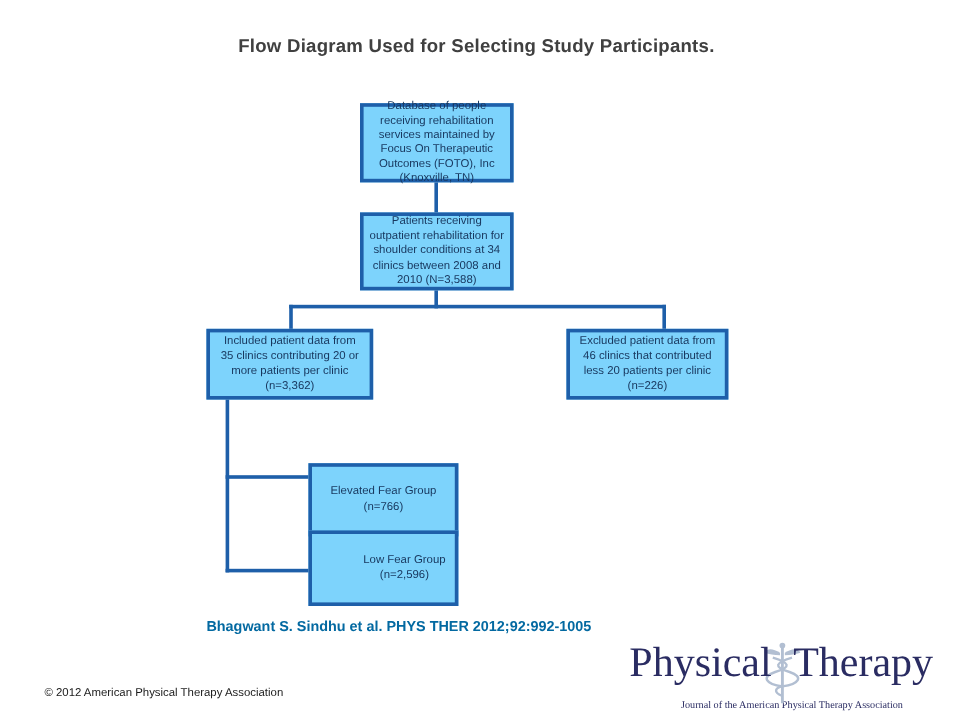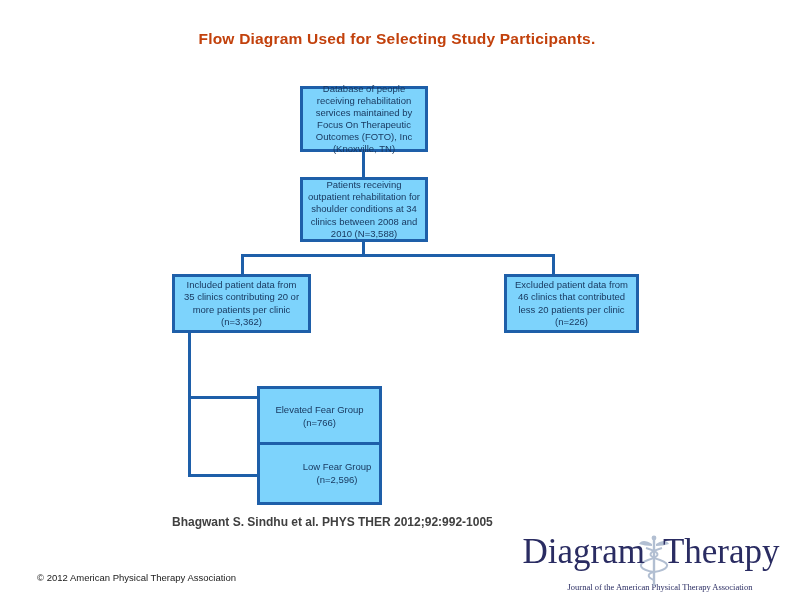--- a/index.html
+++ b/index.html
@@ -13,58 +13,58 @@
     font-family: "Liberation Sans", sans-serif;
   }
   .title {
     position: absolute;
     top: 30px;
     left: 0;
     width: 100%;
     text-align: center;
     font-size: 15.5px;
     font-weight: bold;
-    color: #c2410c;
+    color: #404040;
     letter-spacing: 0.2px;
   }
   .flow-box {
     position: absolute;
     border: 3px solid #1e5fa9;
     background: #7dd3fc;
     color: #17365d;
     font-size: 9.5px;
     line-height: 1.28;
     text-align: center;
     display: flex;
     align-items: center;
     justify-content: center;
     padding: 3px 5px;
   }
   .box-database  { left: 300px; top:  86px; width: 128px; height: 66px; }
   .box-patients  { left: 300px; top: 177px; width: 128px; height: 65px; }
   .box-included  { left: 172px; top: 274px; width: 139px; height: 59px; }
-  .box-excluded  { left: 504px; top: 274px; width: 135px; height: 59px; }
+  .box-excluded  { left: 472px; top: 274px; width: 135px; height: 59px; }
   .box-elevated  { left: 257px; top: 386px; width: 125px; height: 61px; }
   .box-lowfear   { left: 257px; top: 442px; width: 125px; height: 63px; padding-left: 40px; }
   .connector { position: absolute; background: #1e5fa9; }
   .c1 { left: 362px; top: 152px; width: 3px;   height: 25px; }
   .c2 { left: 362px; top: 242px; width: 3px;   height: 15px; }
   .h1 { left: 241px; top: 254px; width: 314px; height: 3px;  }
   .c3 { left: 241px; top: 254px; width: 3px;   height: 20px; }
   .c4 { left: 552px; top: 254px; width: 3px;   height: 20px; }
   .c5 { left: 188px; top: 333px; width: 3px;   height: 144px;}
   .h2 { left: 188px; top: 396px; width: 69px;  height: 3px;  }
   .h3 { left: 188px; top: 474px; width: 69px;  height: 3px;  }
   .citation {
     position: absolute;
     left: 172px;
     top: 515px;
     font-size: 12px;
     font-weight: bold;
-    color: #404040;
+    color: #0369a1;
   }
   .copyright {
     position: absolute;
     left: 37px;
     top: 572px;
     font-size: 9.5px;
     color: #1a1a1a;
   }
   .logo {
     position: absolute;
@@ -137,21 +137,21 @@
   <div class="connector c5"></div>
   <div class="connector h2"></div>
   <div class="connector h3"></div>
 
   <div class="citation">Bhagwant S. Sindhu et al. PHYS THER 2012;92:992-1005</div>
 
   <div class="copyright">© 2012 American Physical Therapy Association</div>
 
   <div class="logo">
     <div class="logo-row">
-      <span class="logo-word">Diagram</span>
+      <span class="logo-word">Physical</span>
       <span class="logo-icon">
         <svg width="32" height="54" viewBox="0 0 32 54" fill="none" xmlns="http://www.w3.org/2000/svg">
 
           <line x1="16" y1="6" x2="16" y2="52" stroke="#b2bfd2" stroke-width="2.4"></line>
           <circle cx="16" cy="4" r="2.4" fill="#b2bfd2"></circle>
 
           <path d="M14 10 C8 6, 3 6, 1 10 C5 11, 9 12, 14 12 Z" fill="#b2bfd2"></path>
           <path d="M18 10 C24 6, 29 6, 31 10 C27 11, 23 12, 18 12 Z" fill="#b2bfd2"></path>
 
           <path d="M8 14 C22 18, 24 22, 10 26 C-2 30, 2 36, 16 38" stroke="#b2bfd2" stroke-width="2" fill="none"></path>

